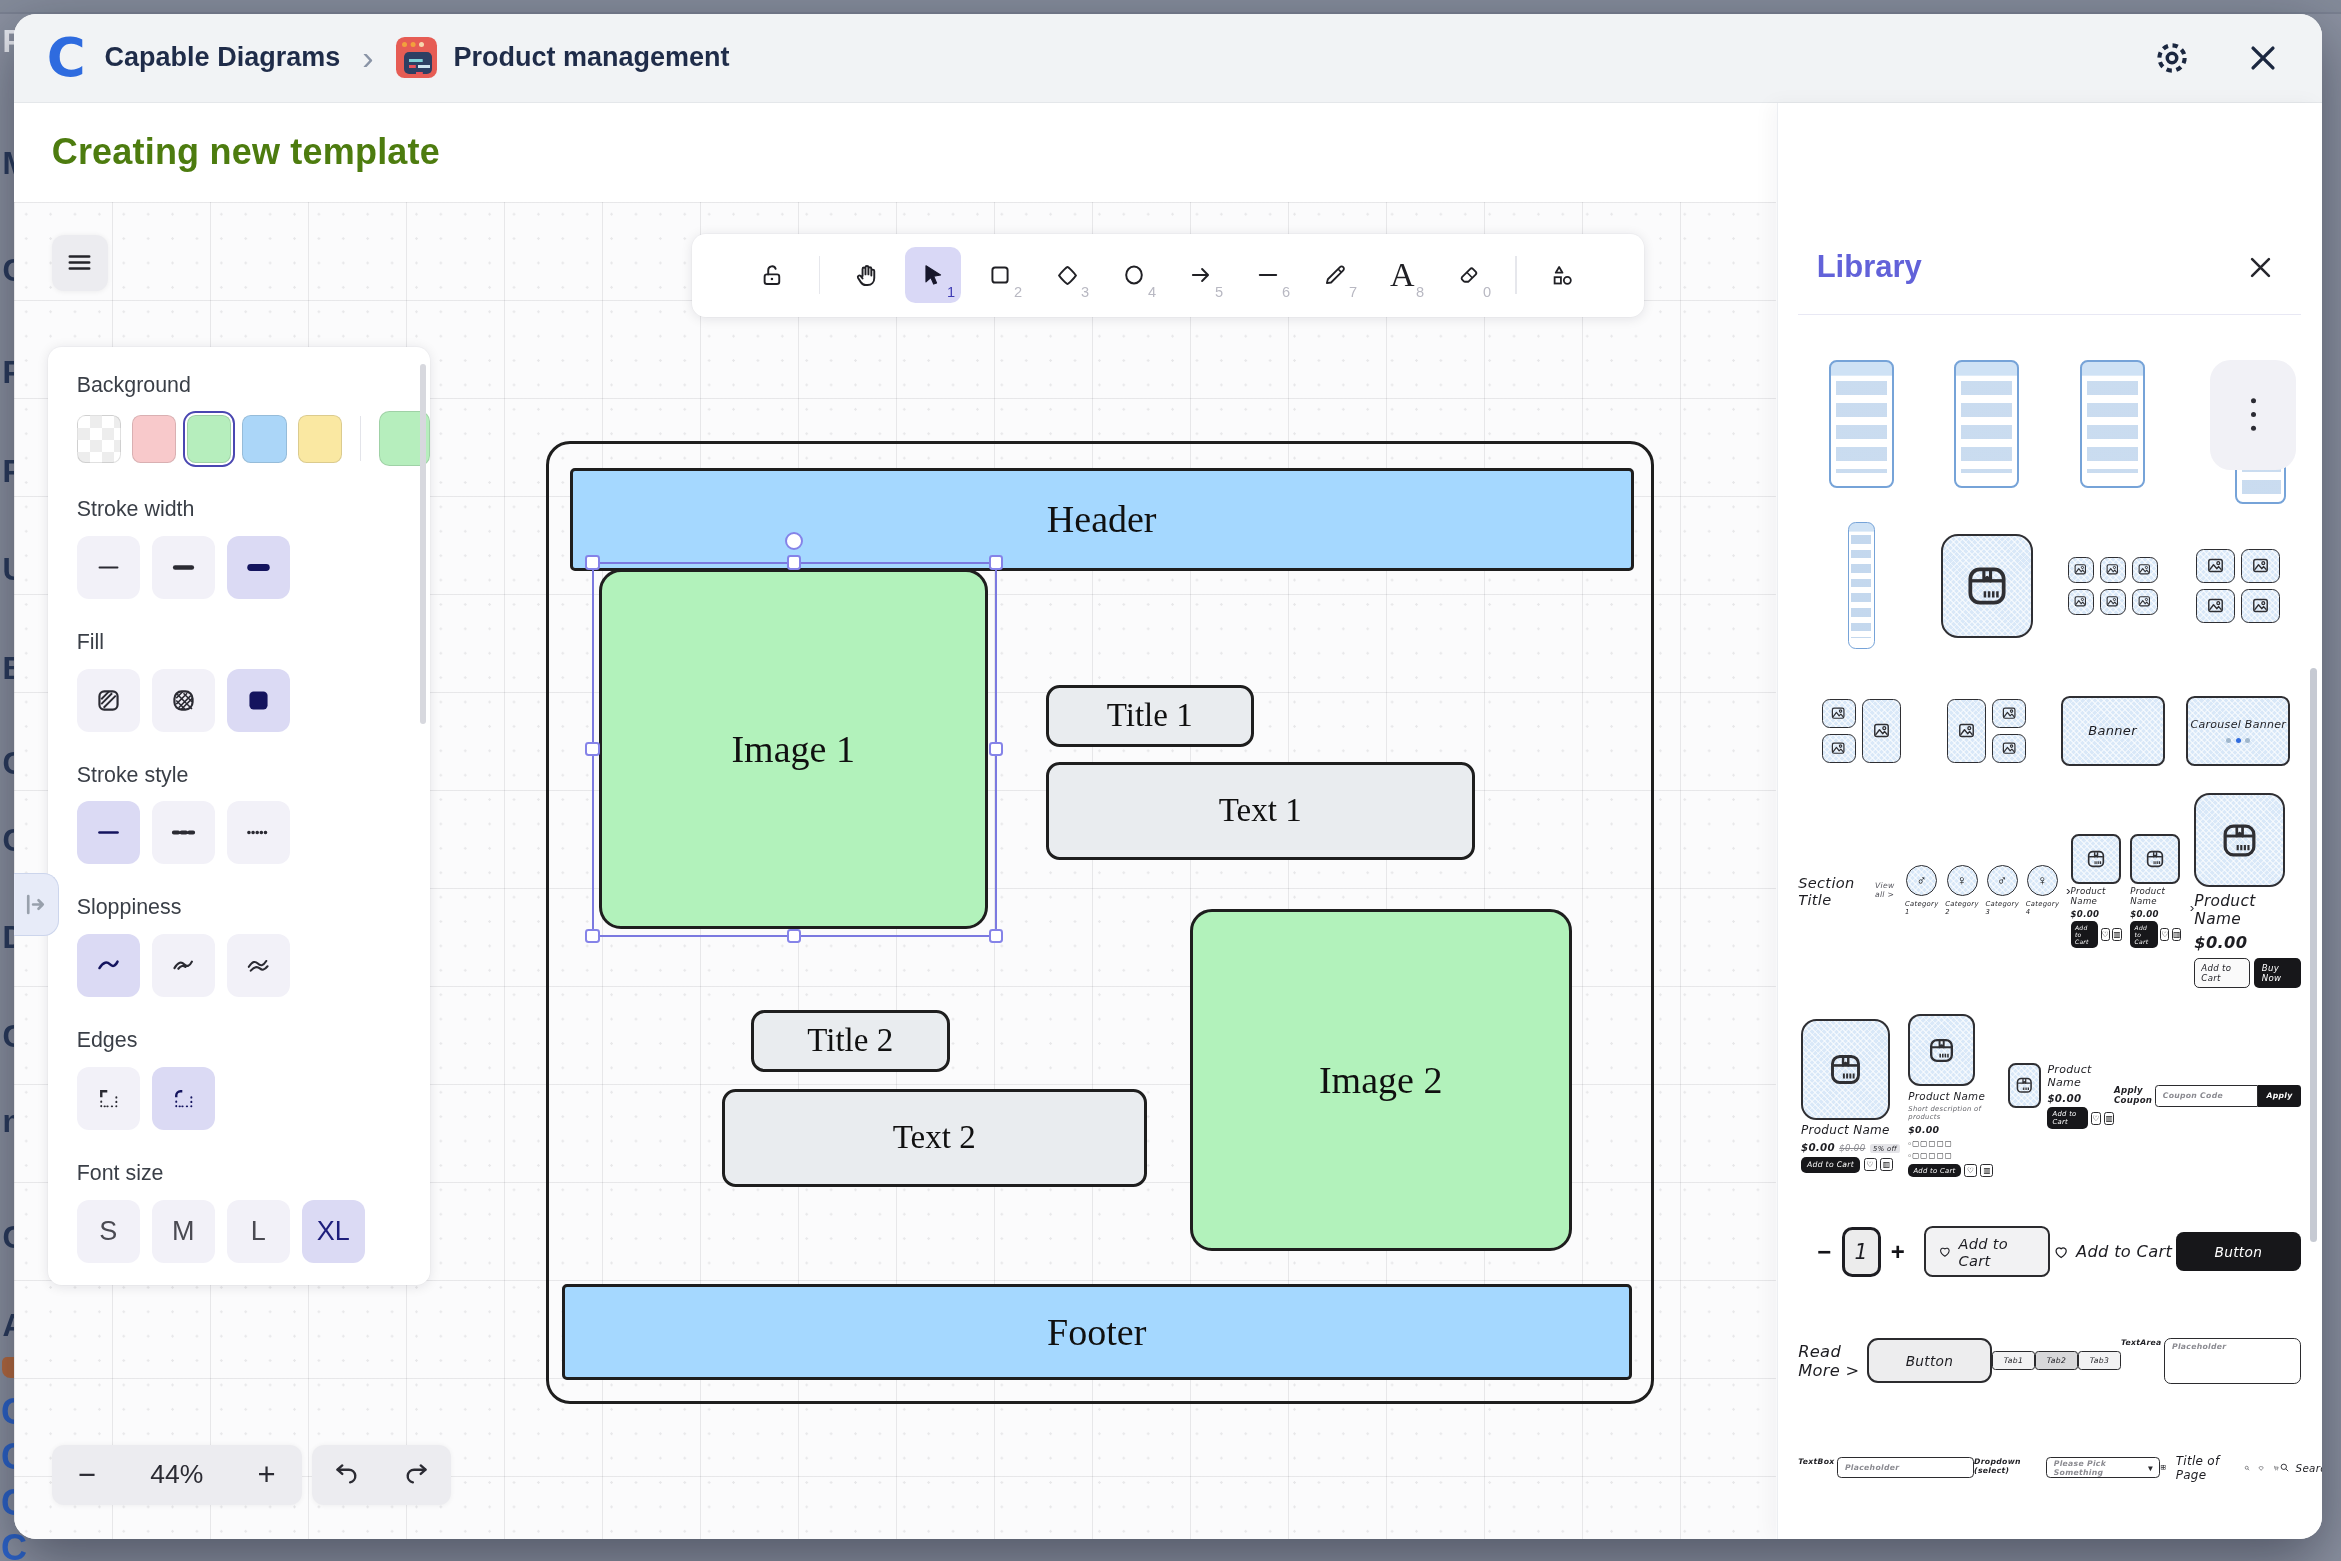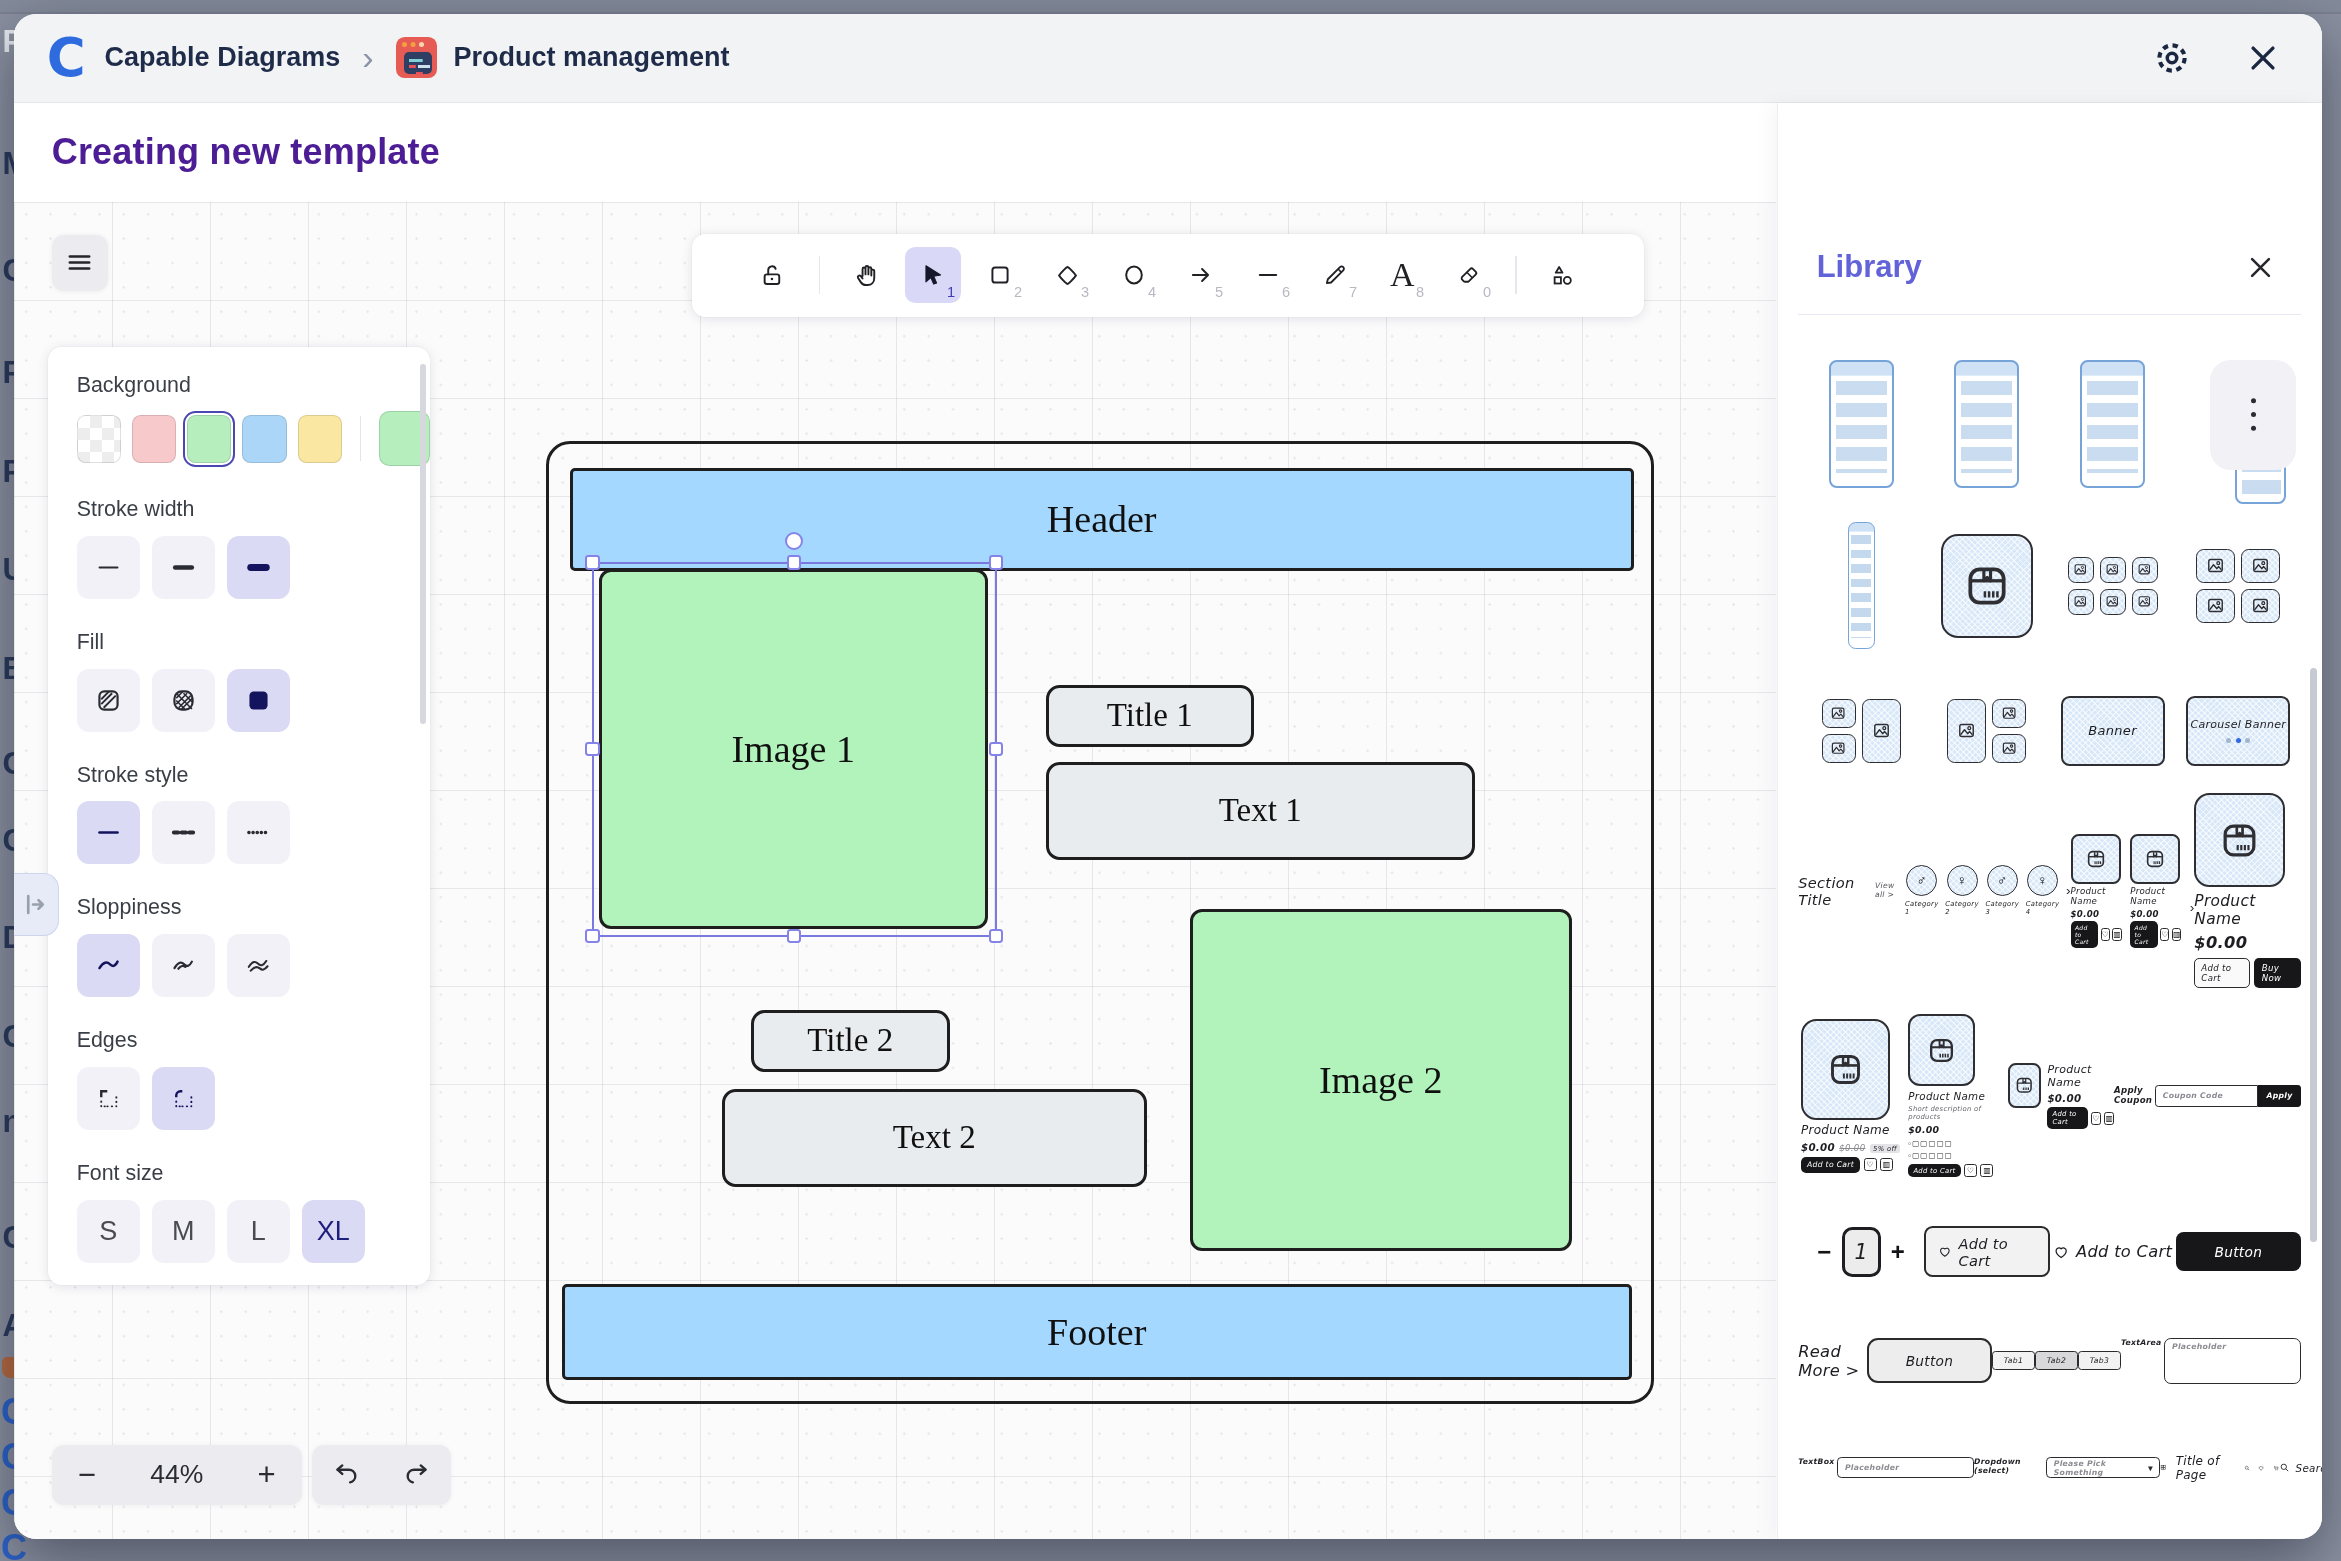--- a/index.html
+++ b/index.html
@@ -26,21 +26,21 @@
   .doc-ico b { position:absolute; left:8.6px; top:14.6px; right:4.3px; bottom:4.3px; background:#2e3f63; border-radius:5.1px;
     background-image:linear-gradient(#7fd1d8 0 0),linear-gradient(#e8505b 0 0),linear-gradient(#cfe3ef 0 0),linear-gradient(#e8505b 0 0);
     background-repeat:no-repeat;
     background-size:13.7px 3.4px,6.8px 3.4px,12px 3.4px,6.8px 3.4px;
     background-position:5.1px 6.8px,5.1px 13.7px,13.7px 13.7px,12px 20.5px; }
   .mtop-right { margin-left:auto; display:flex; align-items:center; gap:50px; }
   .ic-btn { width:41px; height:41px; display:flex; align-items:center; justify-content:center; cursor:pointer; color:#1b2740; }
 
   
   .hrow { position:absolute; left:0; top:89px; width:100%; height:99px; background:#fff; display:flex; align-items:center; padding:0 38px; }
-  .hrow h1 { font-size:36px; font-weight:700; color:#4c1d95; letter-spacing:0.2px; }
+  .hrow h1 { font-size:36px; font-weight:700; color:#4d7c0f; letter-spacing:0.2px; }
   .hbtns { margin-left:auto; display:flex; gap:13.7px; }
   .btn-cancel { min-width:116px; height:55px; border-radius:8.6px; background:#e8edfc; color:#3c5fd6; font-size:26.5px; font-weight:500; display:flex; align-items:center; justify-content:center; padding:0 24px; cursor:pointer; }
   .btn-save { min-width:101px; height:55px; border-radius:8.6px; background:#3658d8; color:#fff; font-size:26.5px; font-weight:500; display:flex; align-items:center; justify-content:center; padding:0 24px; cursor:pointer; }
 
   
   .canvas { position:absolute; left:0; top:188px; width:1762px; height:1337px; background-color:#fbfbfc; overflow:hidden;
     background-image:
       linear-gradient(to right, rgba(60,60,70,.10) 1.4px, transparent 1.4px),
       linear-gradient(to bottom, rgba(60,60,70,.10) 1.4px, transparent 1.4px),
       radial-gradient(circle, rgba(60,60,70,.10) 1.2px, transparent 1.4px);
@@ -76,21 +76,21 @@
   .opt.on .fsz { color:#1e1e7c; }
   .pscroll { position:absolute; right:3.4px; top:17px; width:6px; height:360px; background:#d7d8de; border-radius:3.4px; }
 
   
   .flyout { position:absolute; left:0; top:671px; width:45px; height:63px; background:#e7ebf8; border:1.7px solid #ccd5ec; border-left:none; border-radius:0 15.4px 15.4px 0; display:flex; align-items:center; justify-content:center; color:#98a0ac; z-index:5; cursor:pointer; }
 
   
   .shape { position:absolute; border:3.4px solid #1e1e1e; display:flex; align-items:center; justify-content:center; font-family:"Liberation Serif",serif; color:#101010; }
   .sh-container { border-radius:24px; background:transparent; }
   .sh-blue { background:#a5d8ff; border-radius:5px; font-size:38px; }
-  .sh-green { background:#b2f2bb; border-radius:12px; font-size:38px; }
+  .sh-green { background:#b2f2bb; border-radius:22px; font-size:38px; }
   .sh-gray { background:#e9ecef; border-radius:13.7px; font-size:33px; }
 
   
   .selbox { position:absolute; border:2.6px solid #7b79e0; z-index:3; }
   .hdl { position:absolute; width:14.6px; height:14.6px; background:#fff; border:2.1px solid #8583e8; border-radius:3.4px; }
   .hdl.rot { width:18px; height:18px; border-radius:50%; left:50%; top:-32px; transform:translateX(-50%); }
   .h-tl{left:-8.6px;top:-8.6px;} .h-tm{left:50%;margin-left:-7.7px;top:-8.6px;} .h-tr{right:-8.6px;top:-8.6px;}
   .h-ml{left:-8.6px;top:50%;margin-top:-7.7px;} .h-mr{right:-8.6px;top:50%;margin-top:-7.7px;}
   .h-bl{left:-8.6px;bottom:-8.6px;} .h-bm{left:50%;margin-left:-7.7px;bottom:-8.6px;} .h-br{right:-8.6px;bottom:-8.6px;}
 

